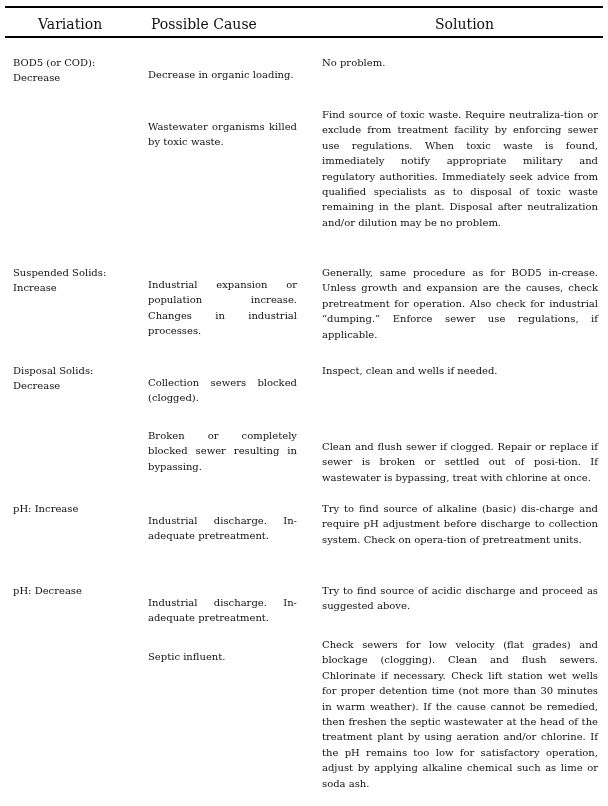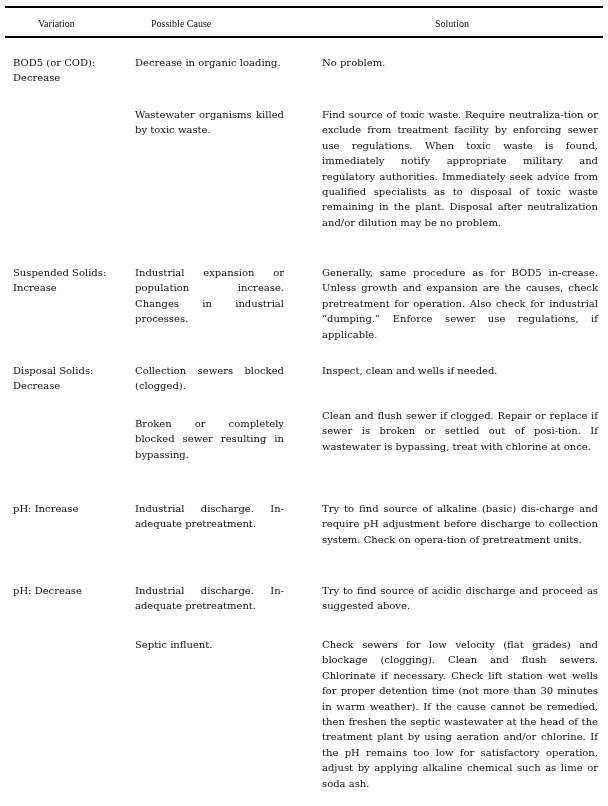--- a/index.html
+++ b/index.html
@@ -20,39 +20,38 @@
     left: 5px;
     width: 598px;
     height: 2px;
     background: #000;
   }
   .rule.top { top: 6px; }
   .rule.mid { top: 36px; }
   .hdr {
     position: absolute;
     top: 17px;
-    font-size: 10px;
+    font-size: 14px;
     line-height: 14px;
     white-space: nowrap;
-    font-family: Liberation Serif, serif;
   }
   .hdr.var { left: 38px; }
   .hdr.cause { left: 151px; }
   .hdr.sol { left: 435px; }
 
   .cell {
     position: absolute;
     font-size: 10px;
     line-height: 15.4px;
     text-align: justify;
     text-align-last: left;
     hyphens: manual;
   }
   .cell.var { left: 13px; width: 112px; text-align: left; }
-  .cell.cause { left: 135px; width: 149px; }
+  .cell.cause { left: 148px; width: 149px; margin-top: 12px; }
   .cell.sol { left: 322px; width: 276px; }
 </style>
 </head>
 <body>
 
 <div>
   <div class="rule top"></div>
   <div class="hdr var">Variation</div>
   <div class="hdr cause">Possible Cause</div>
   <div class="hdr sol">Solution</div>
@@ -78,21 +77,21 @@
 
   <div>
     <div class="cell var" style="top:363px;">Disposal Solids: Decrease</div>
     <div class="cell cause" style="top:363px;">Collection sewers blocked (clogged).</div>
     <div class="cell sol" style="top:363px;">Inspect, clean and wells if needed.</div>
   </div>
 
   <div>
     <div class="cell var" style="top:416px;"></div>
     <div class="cell cause" style="top:416px;">Broken or completely blocked sewer resulting in bypassing.</div>
-    <div class="cell sol" style="top:408px;">Clean and flush sewer if clogged. Repair or replace if sewer is broken or settled out of posi-tion. If wastewater is bypassing, treat with chlorine at once.</div>
+    <div class="cell sol" style="top:439px;">Clean and flush sewer if clogged. Repair or replace if sewer is broken or settled out of posi-tion. If wastewater is bypassing, treat with chlorine at once.</div>
   </div>
 
   <div>
     <div class="cell var" style="top:501px;">pH: Increase</div>
     <div class="cell cause" style="top:501px;">Industrial discharge. In-adequate pretreatment.</div>
     <div class="cell sol" style="top:501px;">Try to find source of alkaline (basic) dis-charge and require pH adjustment before discharge to collection system. Check on opera-tion of pretreatment units.</div>
   </div>
 
   <div>
     <div class="cell var" style="top:583px;">pH: Decrease</div>

